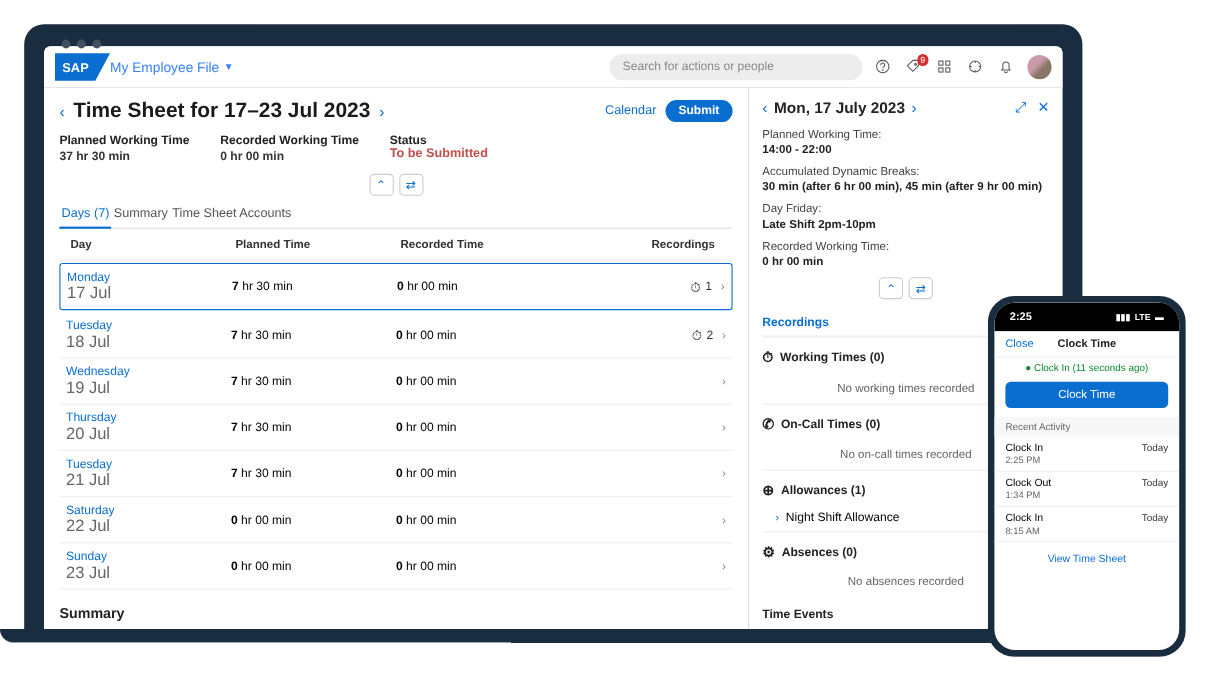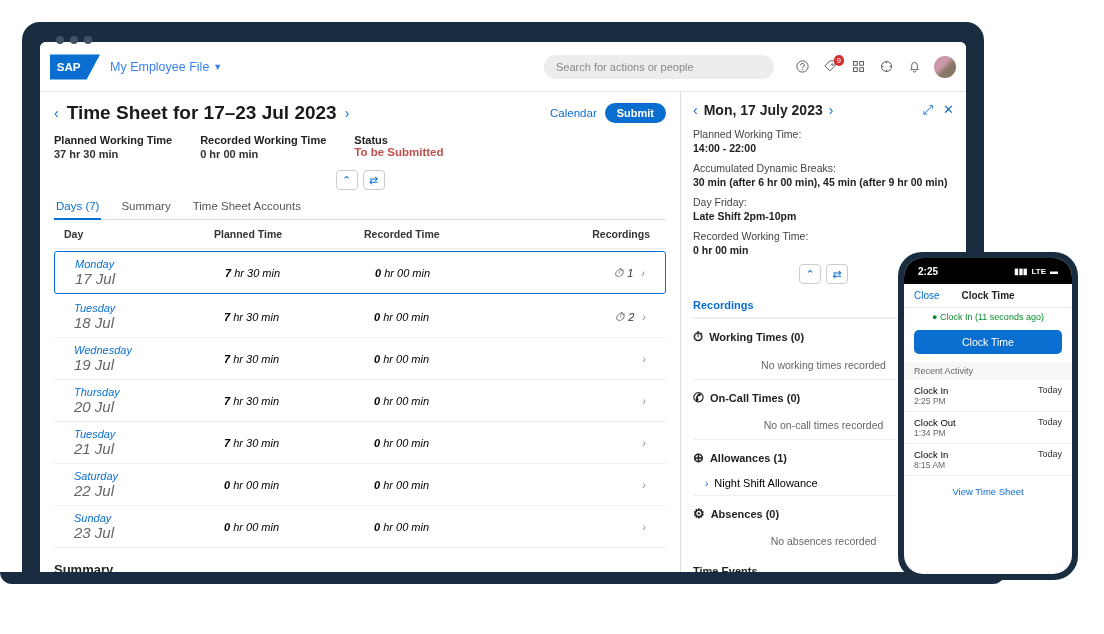--- a/index.html
+++ b/index.html
@@ -8,21 +8,21 @@
 .laptop {
   position: absolute; left: 22px; top: 22px; width: 962px; height: 560px;
   background: #1a2d40; border-radius: 18px 18px 0 0; padding: 20px 18px 0 18px;
 }
 .laptop-dots { position: absolute; left: 34px; top: 14px; display: flex; gap: 6px; }
 .laptop-dots span { width: 8px; height: 8px; border-radius: 50%; background: #415163; }
 .laptop-base { position: absolute; left: 0; top: 572px; width: 1005px; height: 12px; background: #1a2d40; border-radius: 0 0 20px 20px; }
 
 .screen { background: #fff; border-radius: 6px 6px 0 0; height: 540px; overflow: hidden; display: flex; flex-direction: column; }
 
-.topbar { display: flex; align-items: center; height: 50px; background: #fff; padding: 0 10px; border-bottom: 1px solid #e5e5e5; gap: 10px; }
+.topbar { display: flex; align-items: center; height: 38px; background: #fff; padding: 0 10px; border-bottom: 1px solid #e5e5e5; }
 .logo { width: 50px; height: 26px; display: flex; align-items: center; }
 .logo svg { width: 50px; height: 26px; }
 .nav-link { color: #3b82f6; font-size: 12.5px; cursor: pointer; display: flex; align-items: center; gap: 4px; }
 .nav-link .caret { font-size: 9px; }
 .search { margin-left: auto; width: 230px; height: 24px; background: #ededed; border-radius: 12px; border: none; padding: 0 12px; font-size: 11px; color: #333; }
 .search::placeholder { color: #888; }
 .top-icons { display: flex; align-items: center; gap: 12px; margin-left: 10px; }
 .ticon { width: 16px; height: 16px; color: #555; position: relative; display: flex; align-items: center; justify-content: center; cursor: pointer; }
 .ticon svg { width: 15px; height: 15px; stroke: #555; fill: none; stroke-width: 1.5; }
 .badge { position: absolute; top: -4px; right: -6px; background: #d32f2f; color: #fff; font-size: 8px; border-radius: 6px; padding: 0 3px; line-height: 11px; }
@@ -39,31 +39,31 @@
 
 .stats { display: flex; gap: 28px; margin-bottom: 10px; }
 .stat-label { font-size: 11px; font-weight: 600; color: #222; }
 .stat-val { font-size: 11px; color: #333; margin-top: 2px; }
 .stat-val .hr { font-weight: 600; }
 .status-val { color: #c0504d; font-weight: 600; font-size: 11.5px; }
 
 .pill-row { display: flex; justify-content: center; gap: 5px; margin-bottom: 4px; }
 .pill { border: 1px solid #ccc; border-radius: 4px; width: 22px; height: 20px; display: flex; align-items: center; justify-content: center; color: #0a6ed1; font-size: 11px; cursor: pointer; }
 
-.tabs { display: flex; gap: 18px; border-bottom: 1px solid #ddd; margin-top: 4px; }
+.tabs { display: flex; border-bottom: 1px solid #ddd; margin-top: 4px; }
 .tab { font-size: 11.5px; padding: 6px 2px; color: #555; cursor: pointer; }
 .tab.active { color: #0a6ed1; border-bottom: 2px solid #0a6ed1; margin-bottom: -1px; }
 
 .thead { display: flex; font-size: 10.5px; font-weight: 600; color: #333; padding: 8px 10px; border-bottom: 1px solid #eee; align-items: flex-end; }
 .c-day { width: 150px; }
 .c-plan { width: 150px; text-align: left; }
 .c-rec { width: 130px; }
 .c-recs { flex: 1; text-align: right; padding-right: 6px; }
 
-.trow { display: flex; align-items: center; font-size: 11px; padding: 6px 20px; border-bottom: 1px solid #eee; cursor: pointer; font-style: italic; }
+.trow { display: flex; align-items: center; font-size: 11px; padding: 6px 6px; border-bottom: 1px solid #eee; cursor: pointer; }
 .trow.selected { border: 1.5px solid #0a6ed1; border-radius: 3px; margin: 2px 0; }
 .day-name { color: #0a6ed1; font-size: 11px; }
 .day-date { color: #666; font-size: 15px; }
 .tval .hr { font-weight: 600; }
 .recs-cell { display: flex; align-items: center; justify-content: flex-end; gap: 4px; flex: 1; color: #333; }
 .rec-icon { font-size: 12px; }
 .chev { color: #888; font-size: 11px; margin-left: 4px; }
 
 .sec-title { font-size: 13px; font-weight: 700; color: #222; margin: 14px 0 8px 0; }
 .allow-box { border: 1px solid #eee; padding: 10px; font-size: 11px; }
@@ -88,21 +88,21 @@
 .sec-row .ri-end { margin-left: auto; color: #222; font-weight: 400; }
 .sec-icon { font-size: 13px; }
 .empty { text-align: center; font-size: 10.5px; color: #666; padding: 8px 0; }
 .sub-row { display: flex; align-items: center; font-size: 11px; padding: 6px 0 6px 12px; }
 .sub-row .chev2 { color: #0a6ed1; font-size: 10px; margin-right: 6px; }
 .sub-row .amt { margin-left: auto; font-size: 10.5px; }
 
 .save-btn { position: absolute; right: 12px; bottom: 6px; background: #cde3f9; color: #5b7b99; border: none; border-radius: 4px; padding: 4px 12px; font-size: 11px; }
 
 
-.phone { position: absolute; left: 898px; top: 252px; width: 180px; height: 328px; background: #1a2d40; border-radius: 24px; padding: 6px; }
+.phone { position: absolute; left: 898px; top: 269px; width: 180px; height: 328px; background: #1a2d40; border-radius: 24px; padding: 6px; }
 .phone-screen { background: #fff; border-radius: 19px; height: 100%; overflow: hidden; display: flex; flex-direction: column; }
 .ph-status { background: #000; color: #fff; display: flex; align-items: center; padding: 0 14px; height: 26px; font-size: 10px; font-weight: 600; }
 .ph-status .ind { margin-left: auto; display: flex; gap: 4px; align-items: center; font-size: 8px; }
 .ph-head { display: flex; align-items: center; padding: 6px 10px; font-size: 10px; border-bottom: 1px solid #eee; }
 .ph-close { color: #0a6ed1; cursor: pointer; }
 .ph-title { font-weight: 700; color: #222; position: absolute; left: 50%; transform: translateX(-50%); }
 .ph-dot-row { text-align: center; font-size: 9px; color: #0a8a2c; padding: 4px 0; }
 .ph-dot-row::before { content: "● "; color: #0a8a2c; }
 .ph-btn { background: #0a6ed1; color: #fff; border: none; border-radius: 5px; font-size: 10.5px; padding: 6px 0; margin: 4px 10px 8px 10px; cursor: pointer; }
 .ph-sec { font-size: 9px; color: #666; padding: 4px 10px; background: #f7f7f7; }

